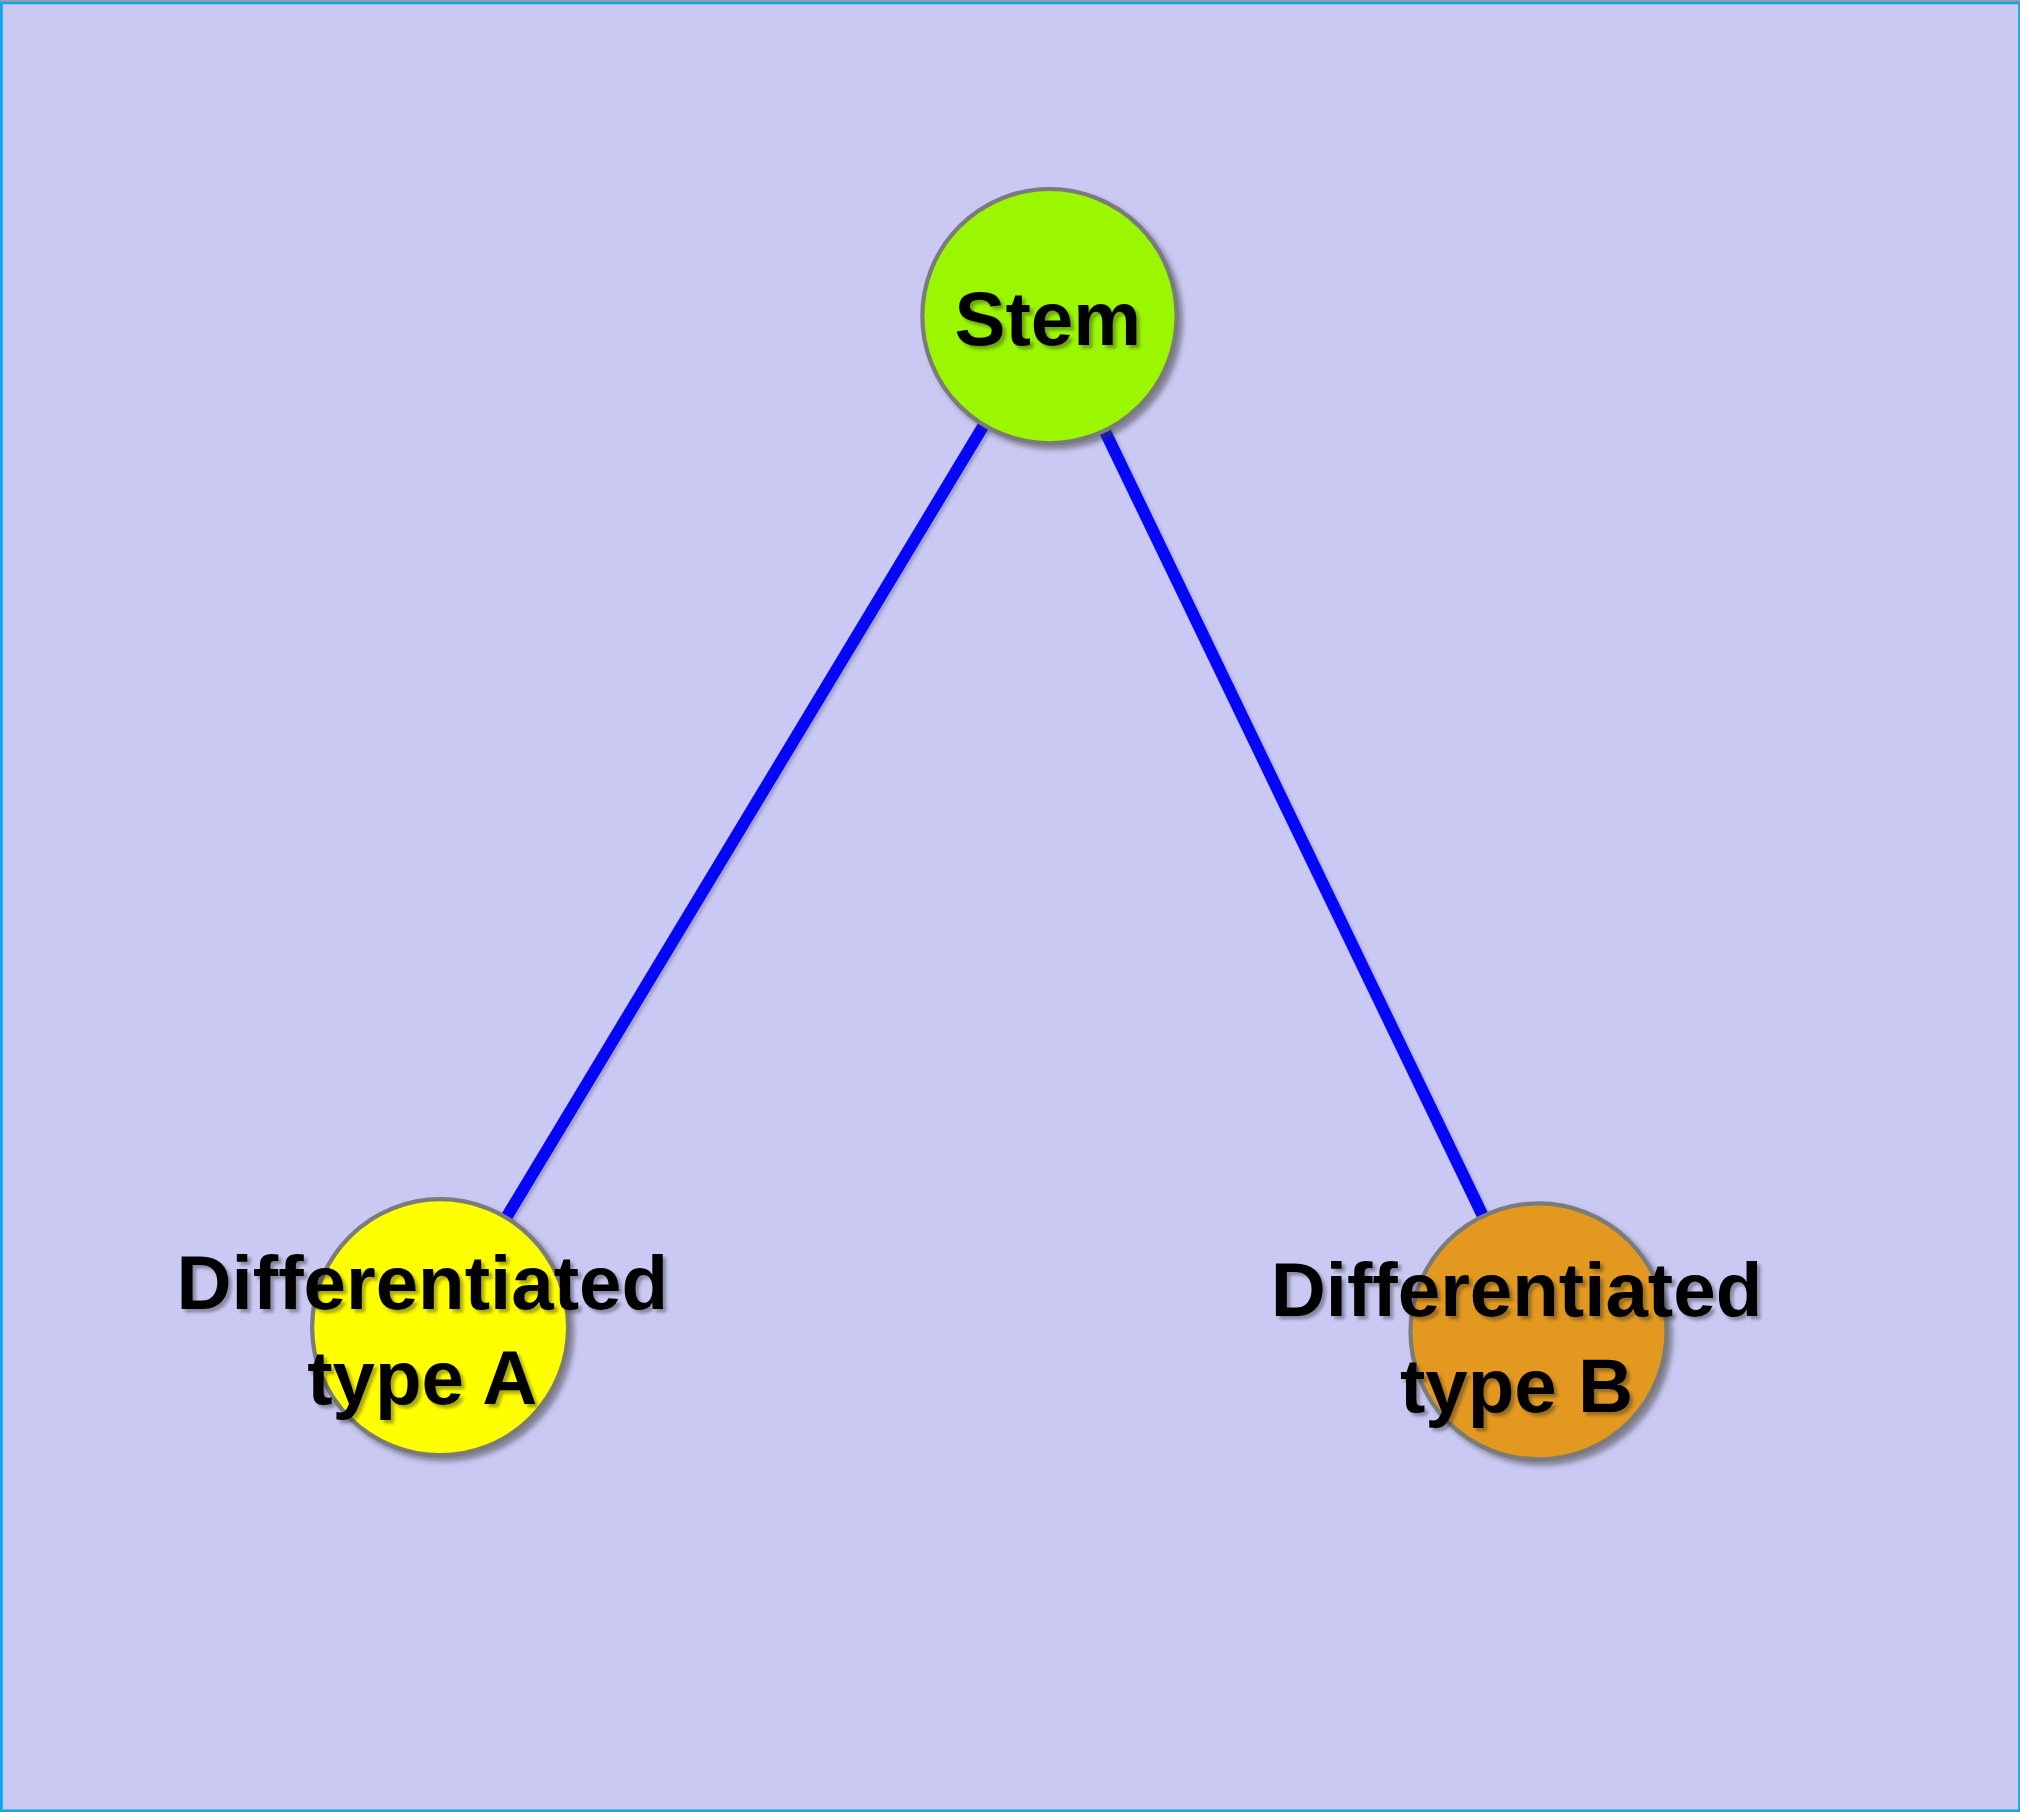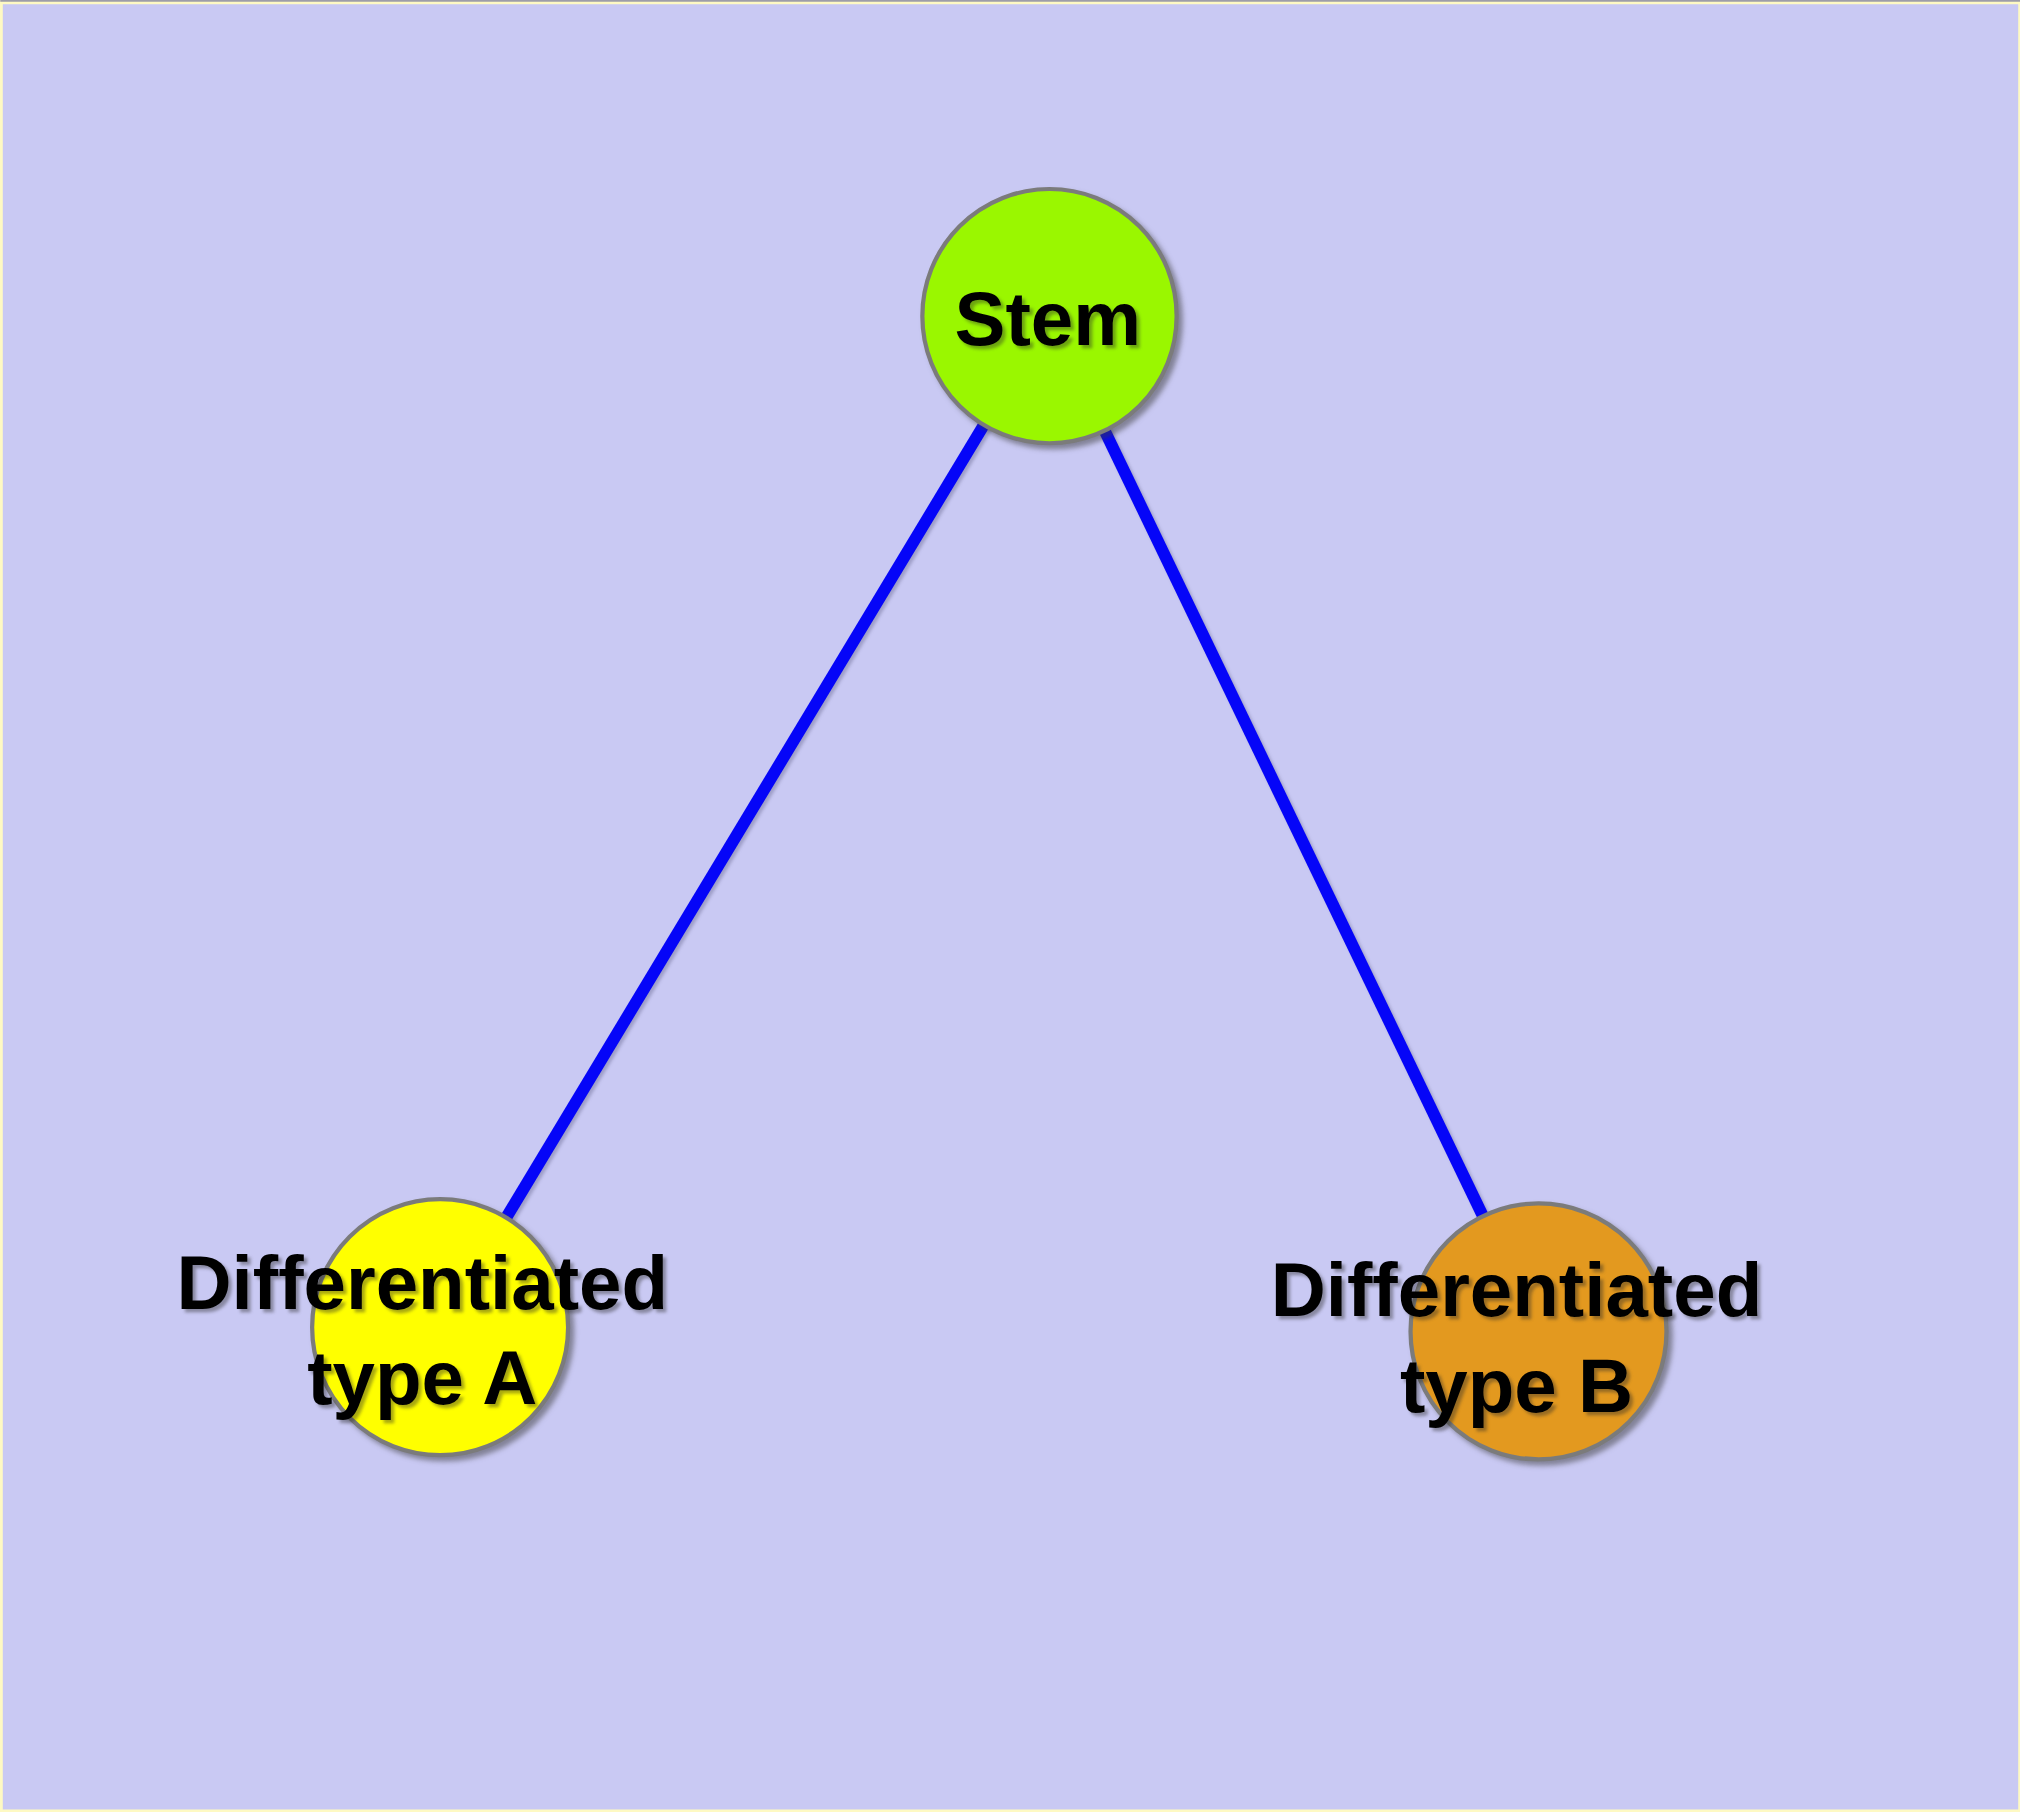--- a/index.html
+++ b/index.html
@@ -4,21 +4,21 @@
 <style>
   html, body {
     margin: 0;
     padding: 0;
     background: #ffffff;
   }
   .page {
     position: relative;
     width: 2021px;
     height: 1812px;
-    background: #fef9c3;
+    background: #0ea5e9;
     overflow: hidden;
   }
   svg { display: block; }
   .edges line {
     filter: drop-shadow(3px 3px 2px rgba(60, 60, 100, 0.30));
   }
   .nodes circle {
     filter: drop-shadow(5px 5px 3px rgba(60, 60, 60, 0.50));
   }
   .labels text {

